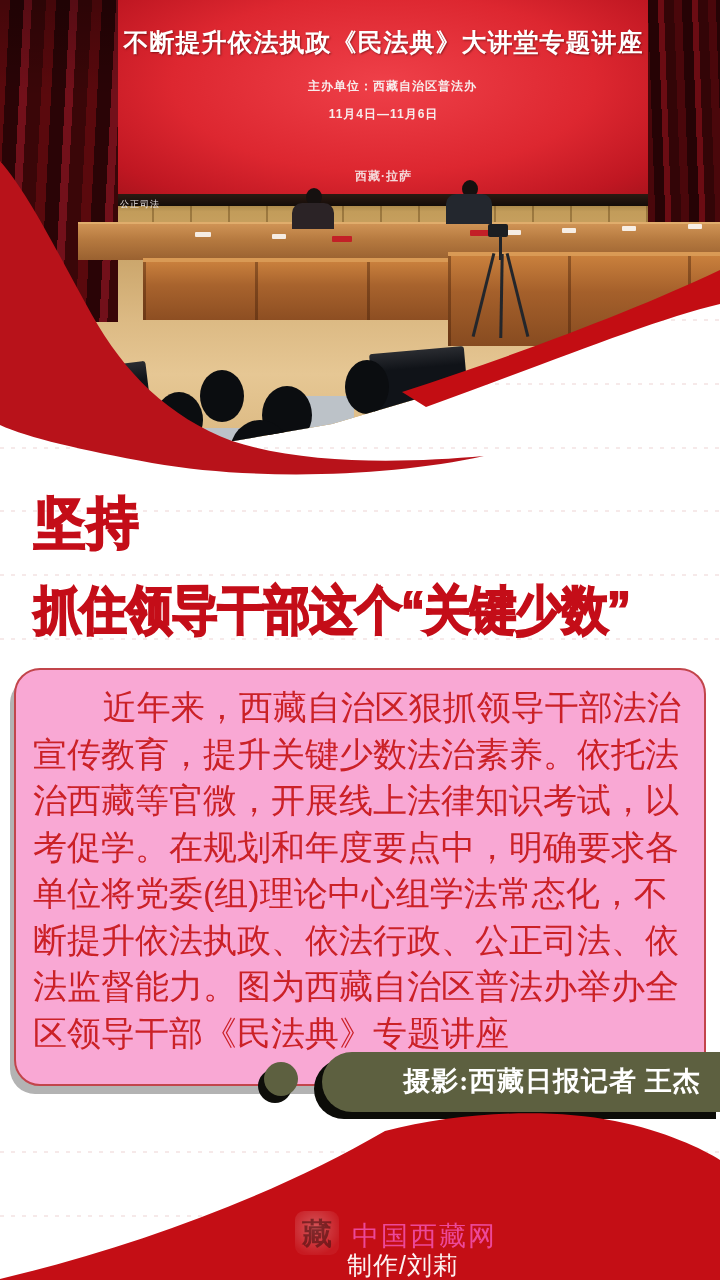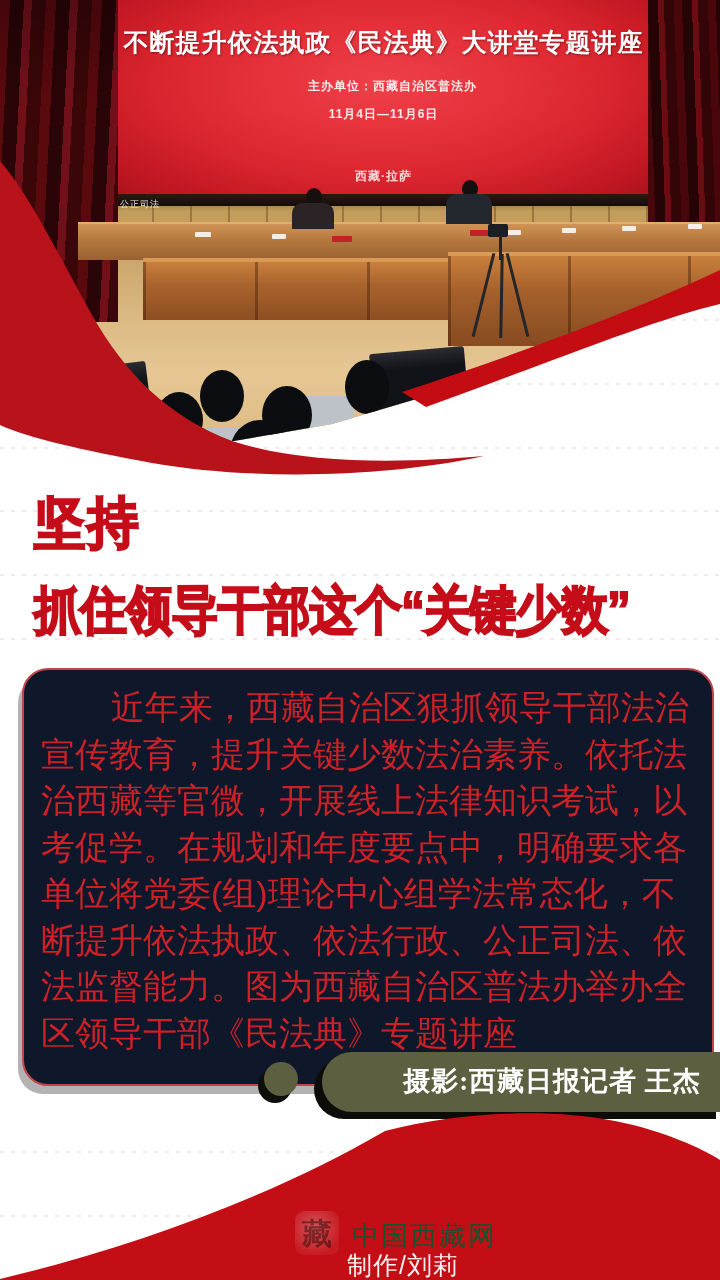--- a/index.html
+++ b/index.html
@@ -43,38 +43,38 @@
   .aud-head{background:#0b0d10;border-radius:50%;}
   .tripod-leg{width:3px;background:#23262b;}
   .podium-label{color:#e8e2e2;font-size:9px;letter-spacing:1px;}
   
   svg.overlay{position:absolute;left:0;top:0;z-index:2;pointer-events:none;}
   
   .headline{position:absolute;left:34px;top:486px;z-index:3;color:#c40d18;font-weight:900;}
   .hl1{font-size:56px;transform:scaleX(.92);transform-origin:left;-webkit-text-stroke:2px #c40d18;letter-spacing:2px;}
   .hl2{margin-top:14px;font-size:52px;transform:scaleX(.90);transform-origin:left;-webkit-text-stroke:2px #c40d18;letter-spacing:-1px;white-space:nowrap;}
   
-  .article-box{position:absolute;left:14px;top:668px;width:688px;height:414px;z-index:3;background:#0f172a;
-               border:2px solid #c2454b;border-radius:26px;box-shadow:-5px 9px 0 -1px #b3b3b3;margin-left:8px;}
+  .article-box{position:absolute;left:14px;top:668px;width:688px;height:414px;z-index:3;background:#f9a8d4;
+               border:2px solid #c2454b;border-radius:26px;box-shadow:-5px 9px 0 -1px #b3b3b3;}
   .article-text{position:absolute;left:17px;top:14px;width:656px;font-size:34px;line-height:46.5px;
                 color:#cb2127;text-indent:2.05em;letter-spacing:0;}
   
   .credit-dot{position:absolute;left:264px;top:1062px;width:34px;height:34px;border-radius:50%;
               background:#5d6040;box-shadow:-6px 7px 0 #0e0e0a;z-index:4;}
   .credit-banner{position:absolute;left:322px;top:1052px;width:402px;height:60px;background:#5d6040;
                  border-radius:30px 0 0 30px;box-shadow:-8px 7px 0 #0c0c08;z-index:4;}
   .credit-text{position:absolute;left:70px;top:0;width:320px;height:60px;line-height:58px;text-align:center;
                color:#ffffff;font-size:27px;font-weight:bold;letter-spacing:1px;
                font-family:"Liberation Serif","DejaVu Serif",serif;}
   
   svg.footer-wave{position:absolute;left:0;top:0;z-index:4;pointer-events:none;}
   .footer-logo{position:absolute;left:295px;top:1211px;width:44px;height:44px;border-radius:9px;z-index:5;
                background:radial-gradient(circle at 45% 40%,rgba(255,255,255,.30),rgba(255,255,255,.05) 75%);
                color:rgba(70,15,15,.6);font-size:30px;line-height:46px;text-align:center;font-weight:bold;}
-  .footer-site{position:absolute;left:352px;top:1218px;z-index:5;color:#14532d;font-size:27px;letter-spacing:2px;}
+  .footer-site{position:absolute;left:352px;top:1218px;z-index:5;color:#ec4899;font-size:27px;letter-spacing:2px;}
   .footer-maker{position:absolute;left:347px;top:1249px;z-index:5;color:#fdf3f3;font-size:25px;letter-spacing:1px;}
 </style>
 </head>
 <body>
 
 <div class="page">
 
   <svg class="lines" width="720" height="1280">
     <g stroke="#dfaeae" stroke-width="1" stroke-dasharray="4 7" opacity="0.55">
       <line x1="0" y1="320" x2="720" y2="320"></line>

